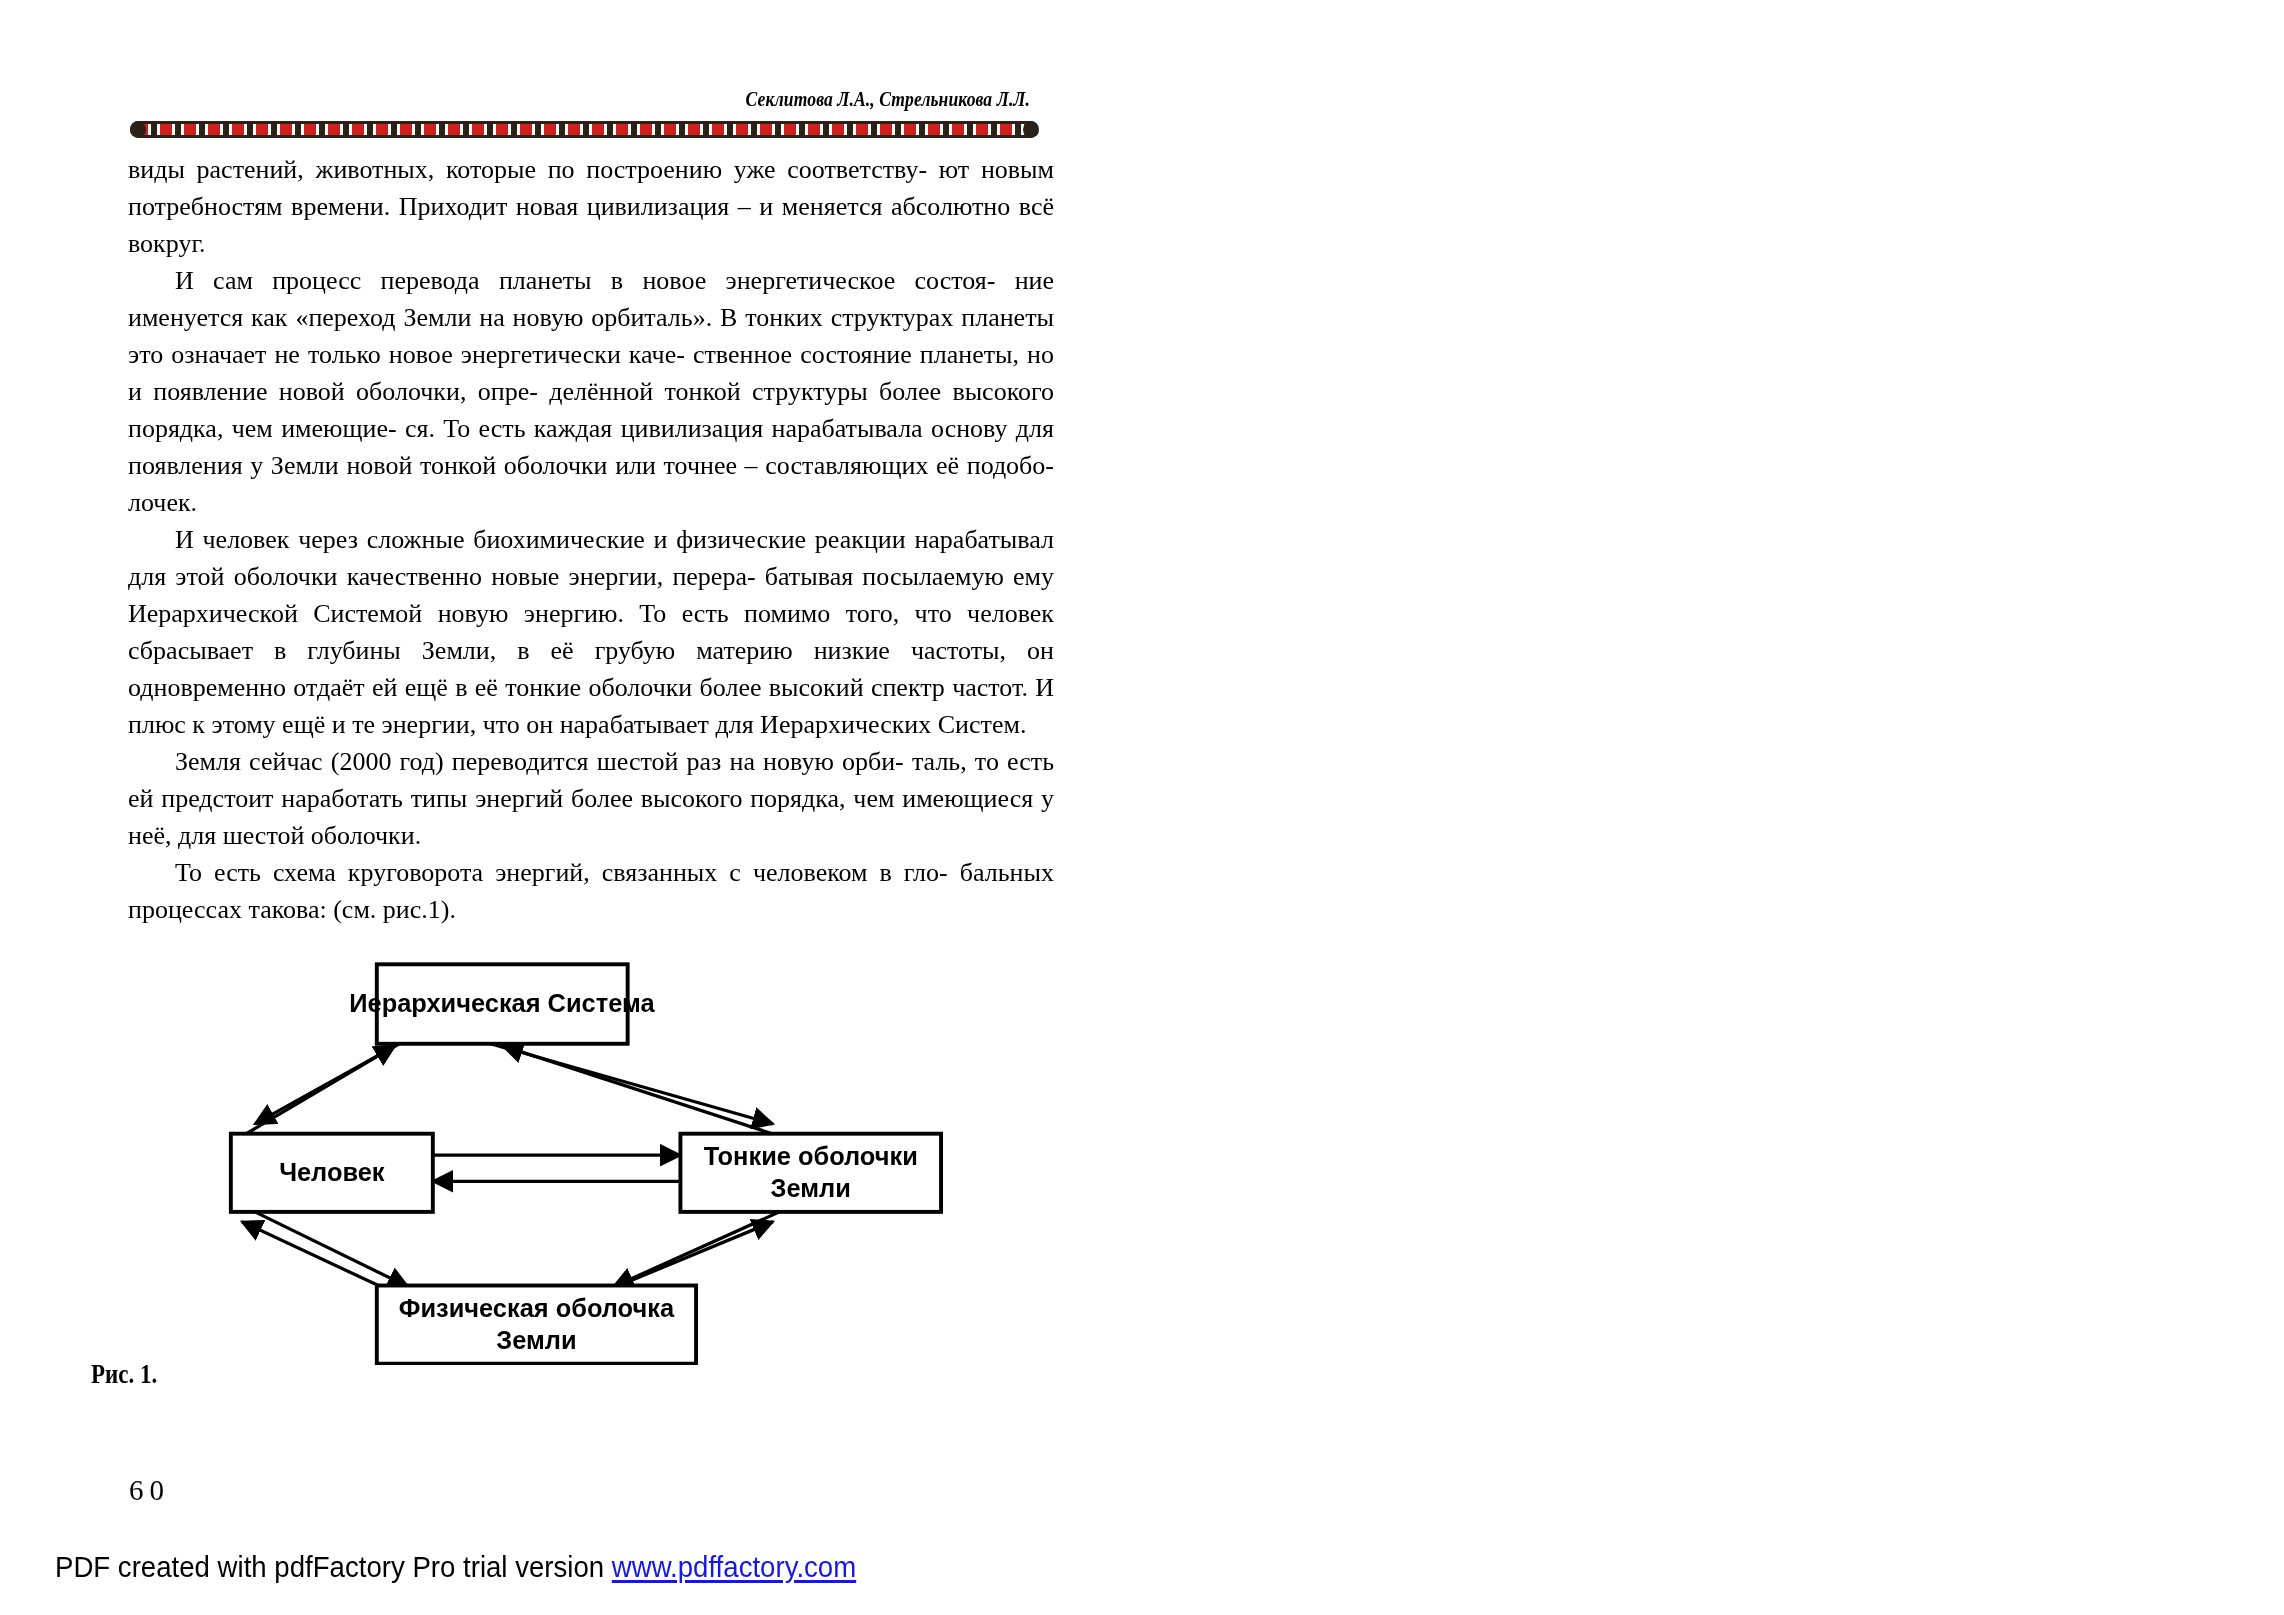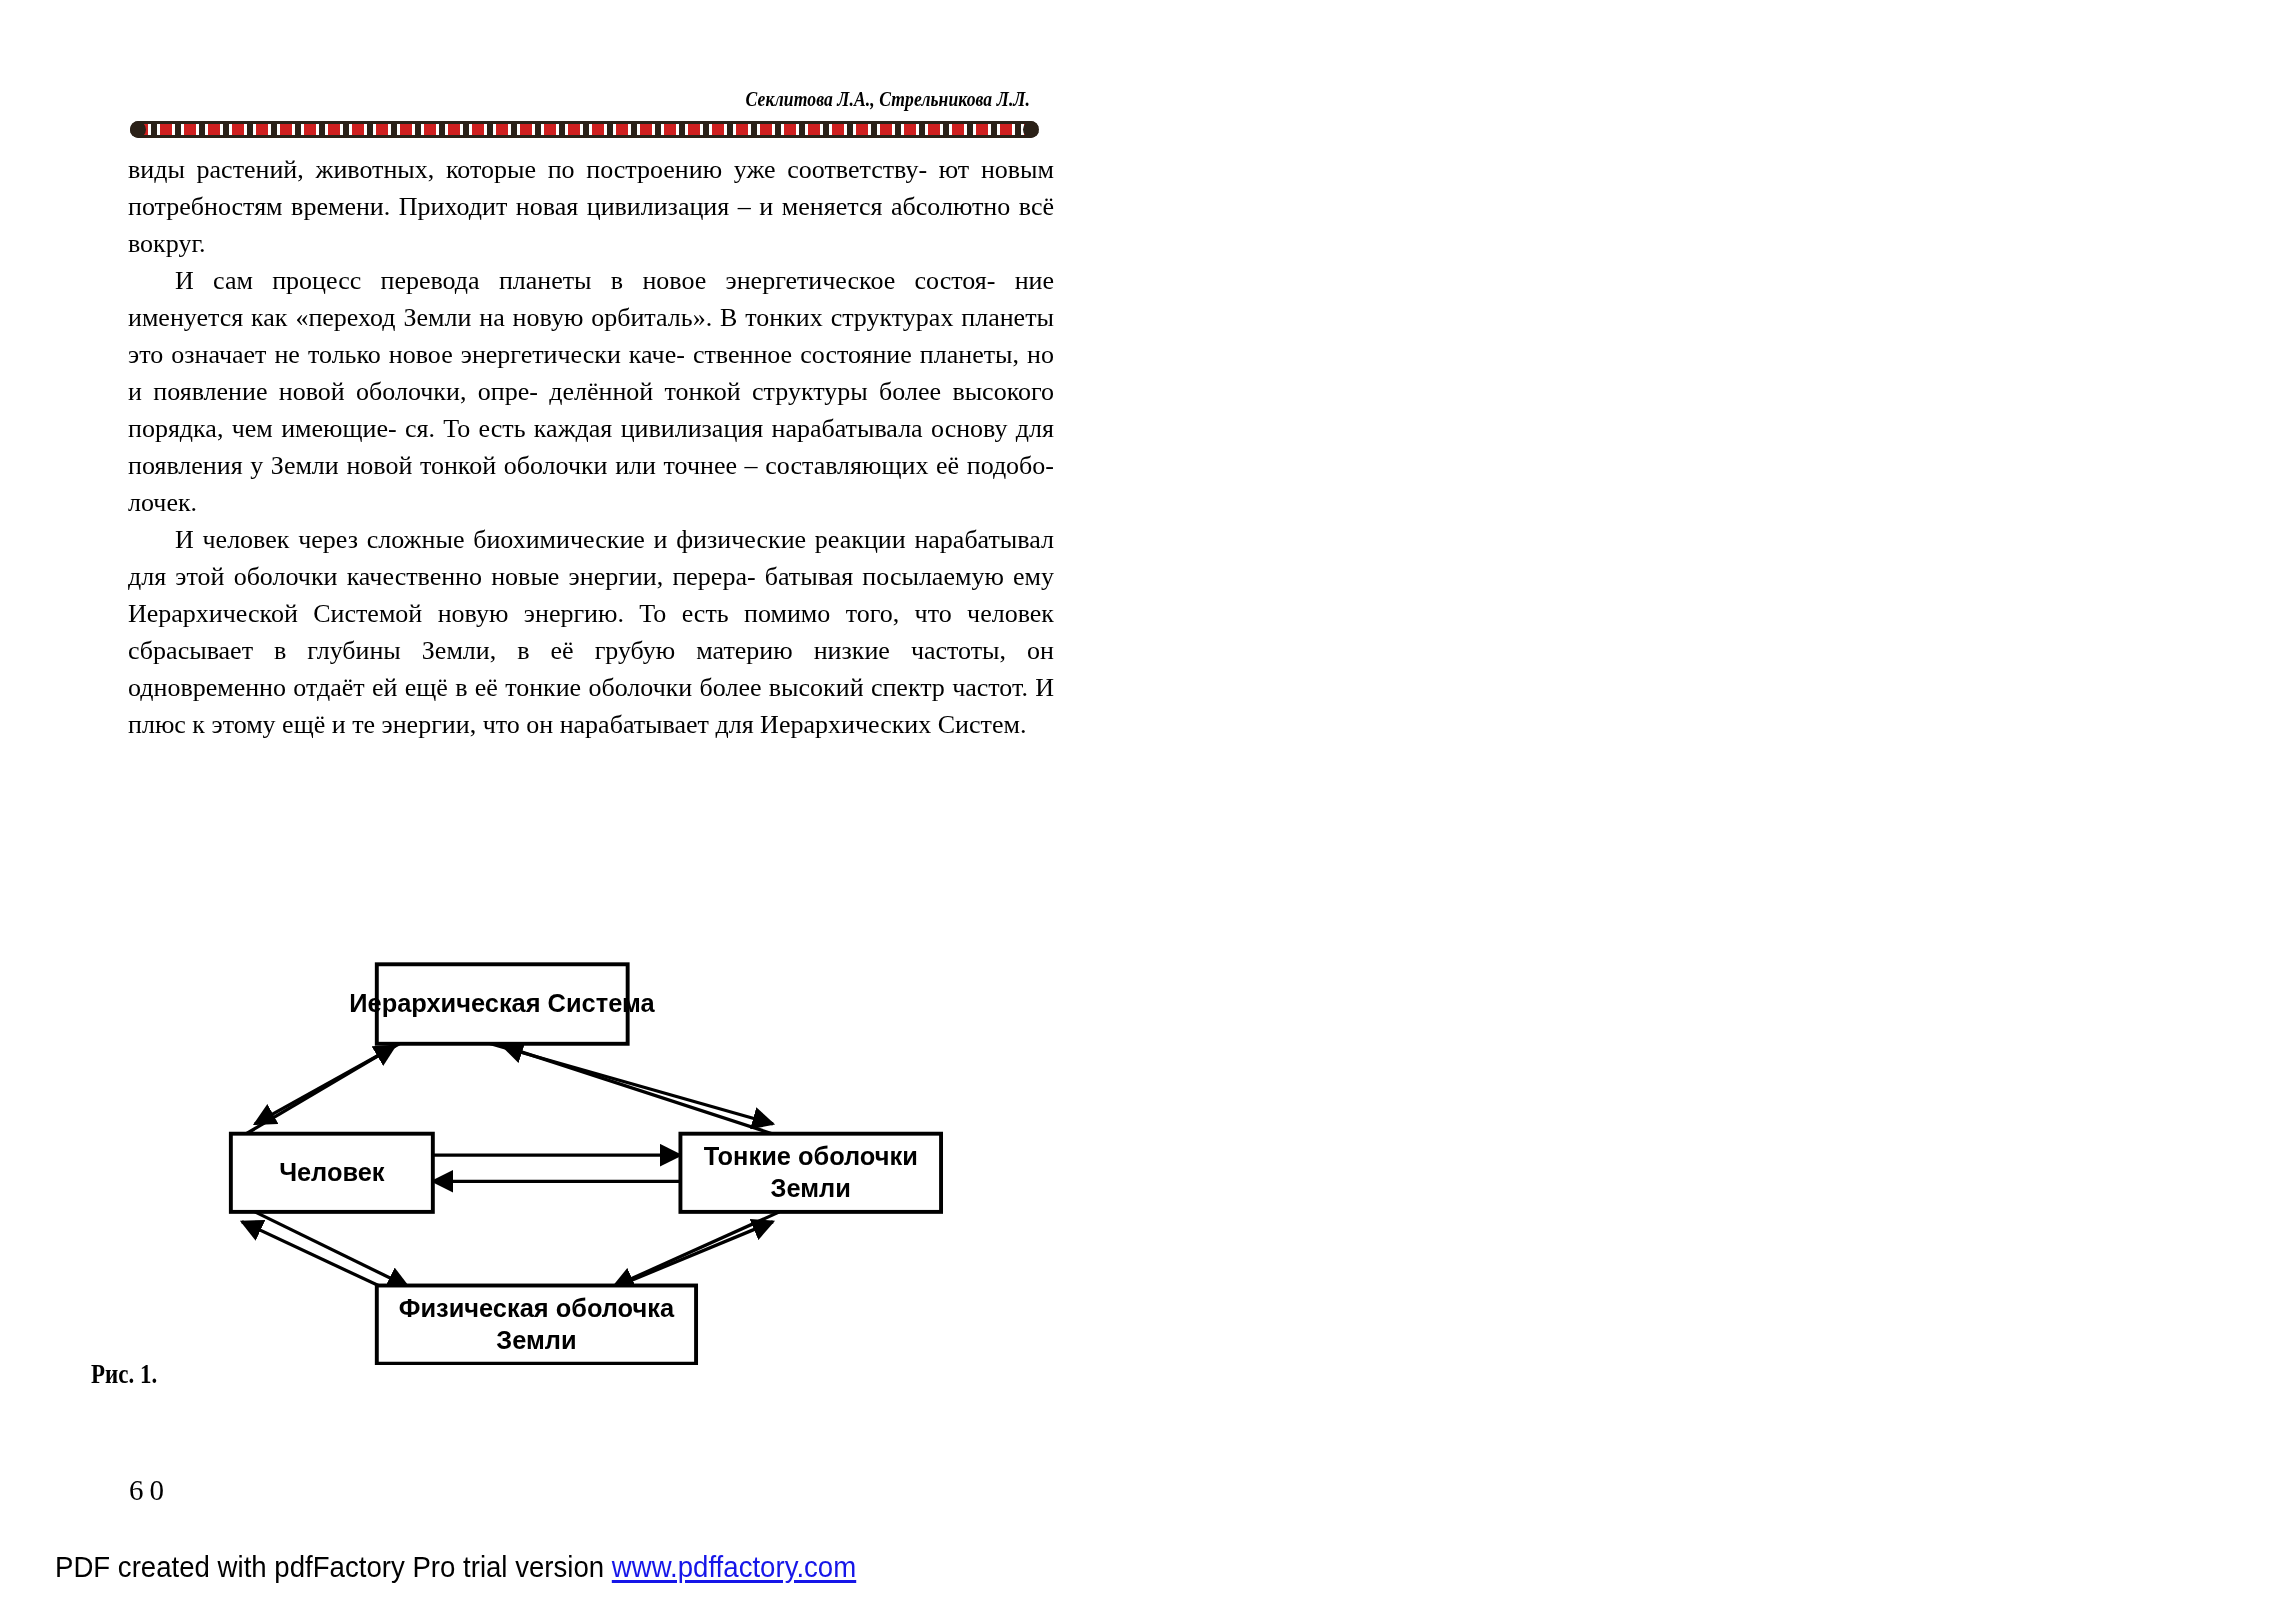--- a/index.html
+++ b/index.html
@@ -116,20 +116,22 @@
   <div class="page page-left">
 
     <div class="running-head rh-left">Секлитова Л.А., Стрельникова Л.Л.</div>
 
     <div class="ornament orn-left"></div>
 
     <div class="col col-left" id="col-left">
         <p class="noindent">виды растений, животных, которые по построению уже соответству- ют новым потребностям времени. Приходит новая цивилизация – и меняется абсолютно всё вокруг.</p>
         <p>И сам процесс перевода планеты в новое энергетическое состоя- ние именуется как «переход Земли на новую орбиталь». В тонких структурах планеты это означает не только новое энергетически каче- ственное состояние планеты, но и появление новой оболочки, опре- делённой тонкой структуры более высокого порядка, чем имеющие- ся. То есть каждая цивилизация нарабатывала основу для появления у Земли новой тонкой оболочки или точнее – составляющих её подобо- лочек.</p>
         <p>И человек через сложные биохимические и физические реакции нарабатывал для этой оболочки качественно новые энергии, перера- батывая посылаемую ему Иерархической Системой новую энергию. То есть помимо того, что человек сбрасывает в глубины Земли, в её грубую материю низкие частоты, он одновременно отдаёт ей ещё в её тонкие оболочки более высокий спектр частот. И плюс к этому ещё и те энергии, что он нарабатывает для Иерархических Систем.</p>
+        <p>Земля сейчас (2000 год) переводится шестой раз на новую орби- таль, то есть ей предстоит наработать типы энергий более высокого порядка, чем имеющиеся у неё, для шестой оболочки.</p>
+        <p>То есть схема круговорота энергий, связанных с человеком в гло- бальных процессах такова: (см. рис.1).</p>
       </div>
 
     <div class="figure">
       <svg class="fig-svg" width="926" height="417" viewBox="0 0 1420 640">
         <defs>
           <marker id="ah" viewBox="0 0 10 10" refX="9" refY="5" markerWidth="7" markerHeight="7" orient="auto-start-reverse">
             <path d="M0,0 L10,5 L0,10 z" fill="#000"></path>
           </marker>
         </defs>
 

